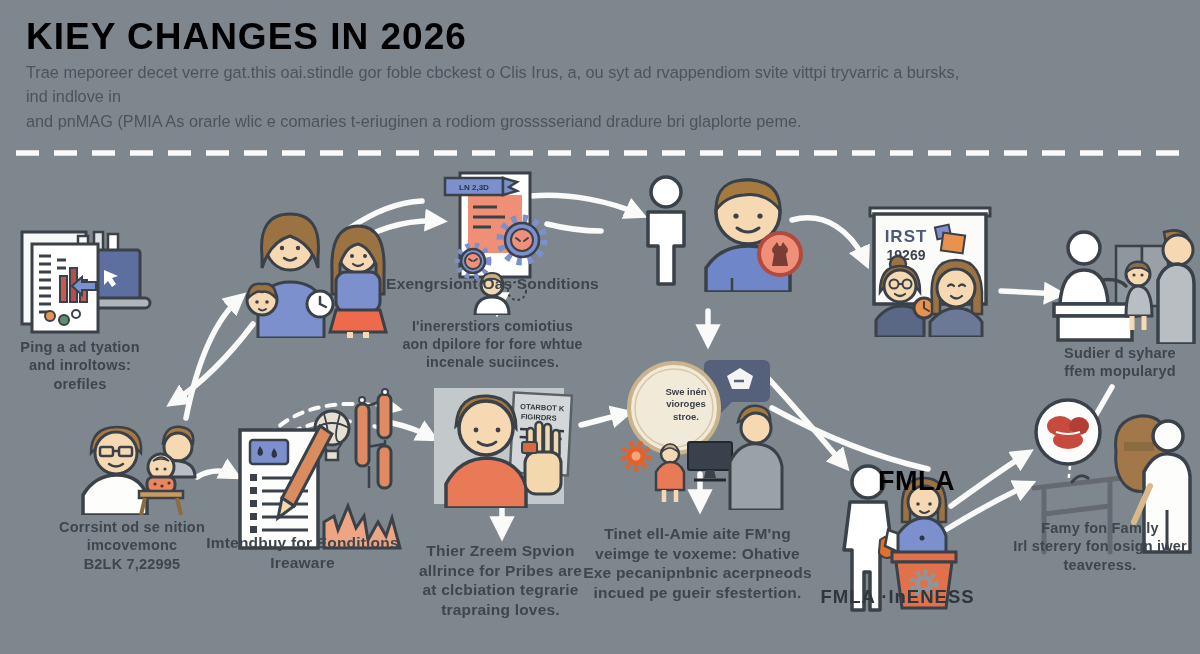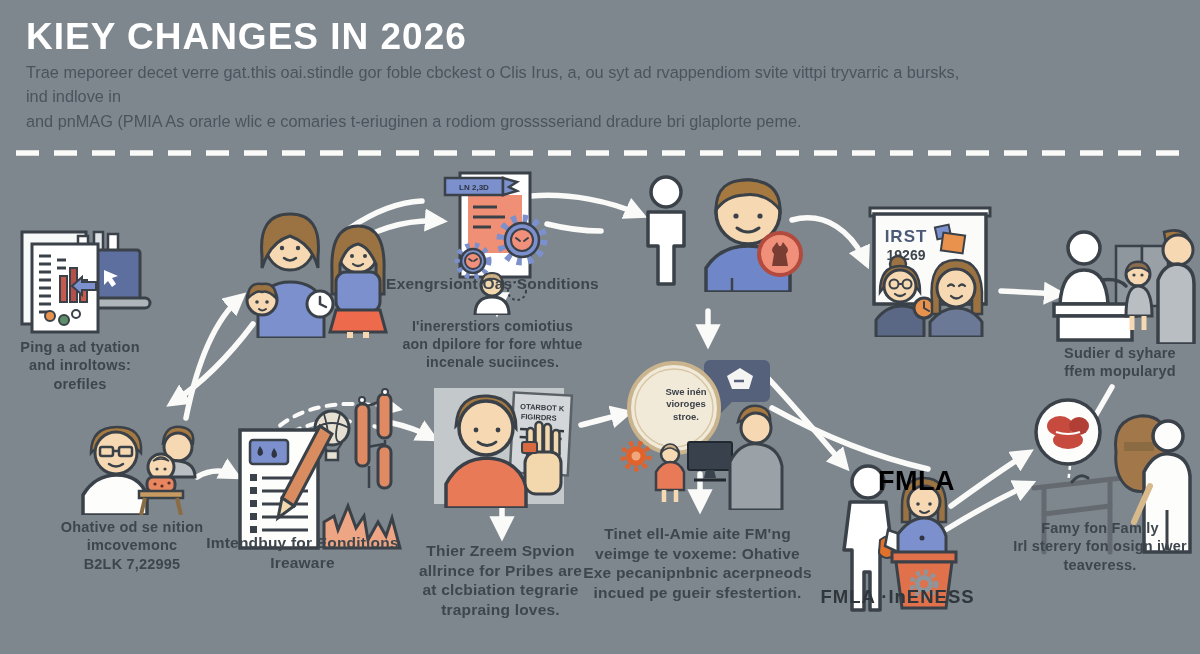--- a/index.html
+++ b/index.html
@@ -1,20 +1,20 @@
 <!DOCTYPE html>
 <html><head>
 <meta charset="utf-8">
 <style>
   html,body{margin:0;padding:0;background:#5c646b;}
   .canvas{position:relative;width:1200px;height:654px;background:#7e878e;overflow:hidden;
           font-family:"Liberation Sans",sans-serif;}
   .abs{position:absolute;}
   .title{position:absolute;left:26px;top:16px;font-size:37px;font-weight:800;
-         letter-spacing:1px;color:#ffffff;margin:0;}
+         letter-spacing:1px;color:#000000;margin:0;}
   .subtitle{position:absolute;left:26px;top:60px;width:955px;font-size:16.3px;line-height:1.5;
             font-weight:500;color:#4b545c;white-space:pre-line;}
   .caption{position:absolute;text-align:center;white-space:pre-line;color:#3e464d;
            font-weight:700;font-size:14.5px;line-height:1.27;letter-spacing:.2px;}
   .cap-lg{font-size:15.5px;}
   .fmla-label{position:absolute;text-align:center;color:#000000;font-weight:800;font-size:27px;letter-spacing:.5px;}
   .fmla-cap{position:absolute;text-align:center;color:#2f363c;font-weight:800;font-size:18.5px;letter-spacing:1px;}
   .seal-text{position:absolute;text-align:center;white-space:pre-line;color:#3c4249;
              font-weight:700;font-size:9.5px;line-height:1.3;}
   .overlay{position:absolute;left:0;top:0;pointer-events:none;}
@@ -242,21 +242,21 @@
       <circle cx="82" cy="46" r="1.6" fill="#3a4149"></circle>
         <circle cx="90" cy="46" r="1.6" fill="#3a4149"></circle>
       <rect x="72" y="54" width="28" height="15" rx="6" fill="#e8865f" stroke="#3a4149" stroke-width="3"></rect>
       <circle cx="80" cy="61" r="1.6" fill="#5a2d22"></circle>
         <circle cx="87" cy="63" r="1.6" fill="#5a2d22"></circle>
         <circle cx="94" cy="60" r="1.6" fill="#5a2d22"></circle>
       <rect x="64" y="68" width="44" height="7" fill="#c79a62" stroke="#3a4149" stroke-width="2.5"></rect>
       <line x1="70" y1="75" x2="66" y2="92" stroke="#8a6b42" stroke-width="4"></line>
       <line x1="102" y1="75" x2="106" y2="92" stroke="#8a6b42" stroke-width="4"></line>
     </svg>
-    <div class="caption" style="left:-37px;top:95px;width:188px;position:absolute;">Ohative od se nition
+    <div class="caption" style="left:-37px;top:95px;width:188px;position:absolute;">Corrsint od se nition
 imcovemonc
 B2LK 7,22995</div>
   </div>
 
   <div class="abs" style="left:228px;top:388px;">
     <svg width="180" height="180" viewBox="0 0 180 180">
       <g stroke="#3a4149" stroke-width="2.5">
         <line x1="134" y1="20" x2="156" y2="12"></line>
           <line x1="134" y1="60" x2="156" y2="56"></line>
         <line x1="141" y1="78" x2="141" y2="100"></line>

